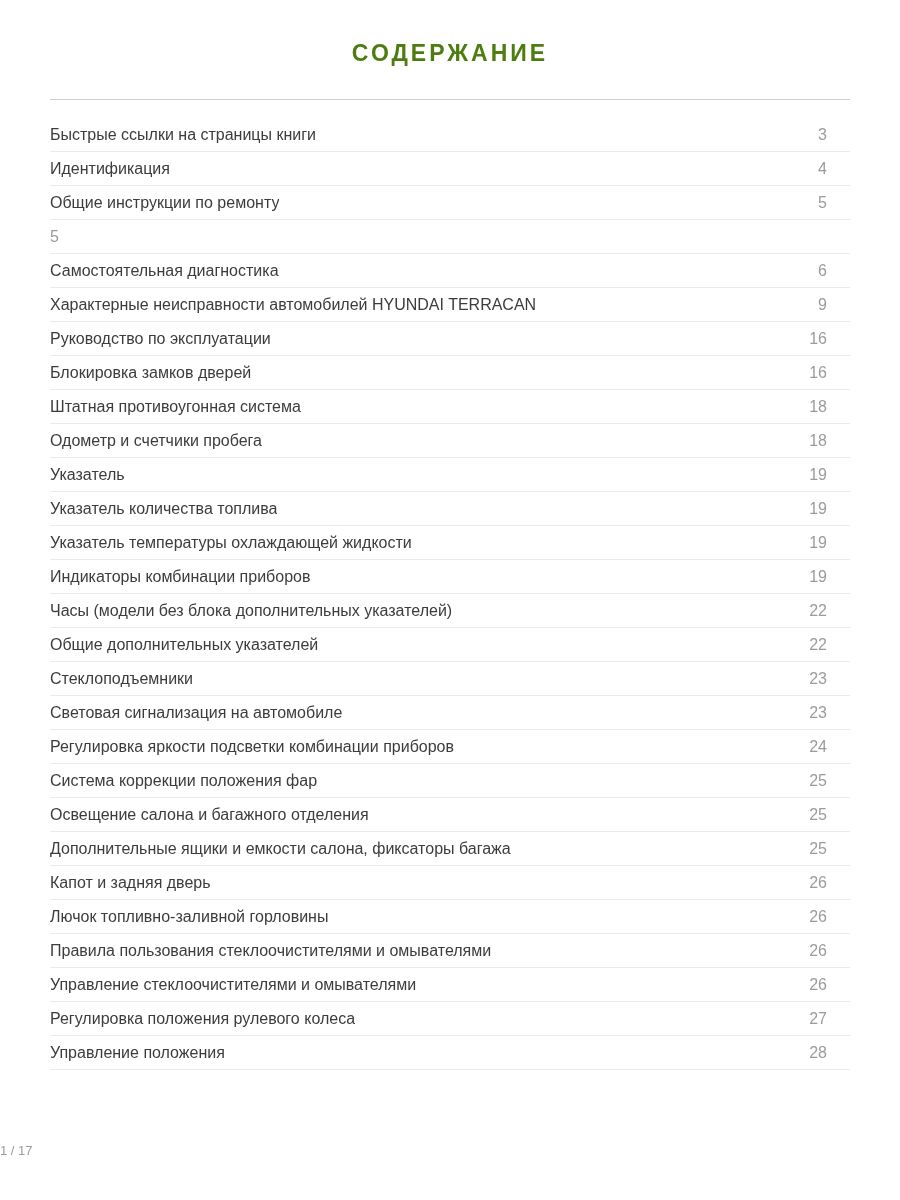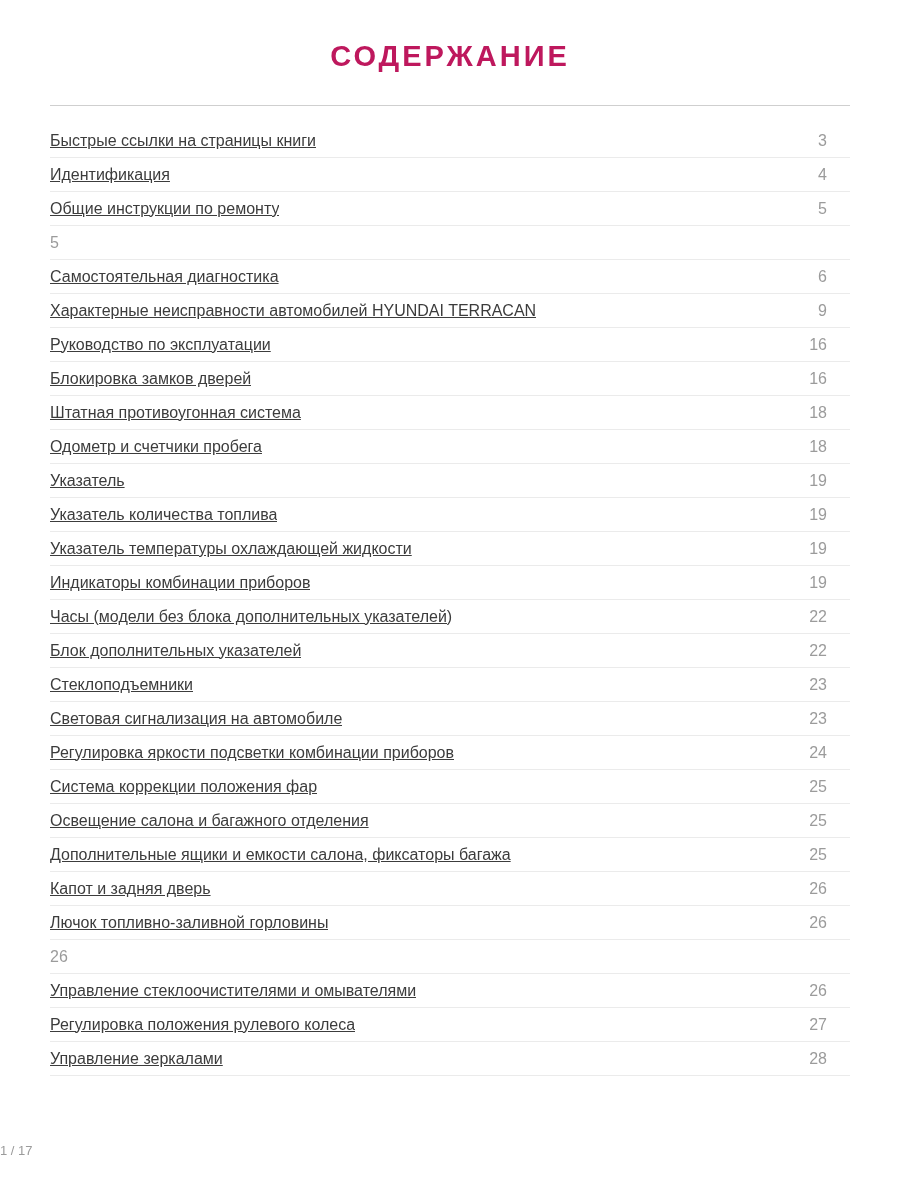--- a/index.html
+++ b/index.html
@@ -12,24 +12,24 @@
   .page {
     position: relative;
     width: 900px;
     height: 1200px;
     background: #ffffff;
     overflow: hidden;
   }
   .doc-title {
     margin-top: 40px;
     text-align: center;
-    font-size: 29px;
+    font-size: 23px;
     font-weight: 700;
     letter-spacing: 3px;
-    color: #be185d;
+    color: #4d7c0f;
   }
   .title-rule {
     margin: 32px 50px 0 50px;
     border: none;
     border-top: 1px solid #cfcfcf;
     height: 0;
   }
   .toc-list {
     margin: 18px 50px 0 50px;
   }
@@ -39,21 +39,20 @@
     justify-content: space-between;
     height: 34px;
     border-bottom: 1px solid #ebebeb;
     cursor: pointer;
   }
   .toc-label {
     font-size: 16px;
     color: #3c3c3c;
     white-space: nowrap;
     overflow: hidden;
-    text-decoration: underline;
   }
   .toc-page {
     font-size: 16px;
     color: #9b9b9b;
     padding-right: 23px;
     flex-shrink: 0;
   }
   .footer {
     position: absolute;
     left: 0;
@@ -139,21 +138,21 @@
     <span class="toc-label">Индикаторы комбинации приборов</span>
     <span class="toc-page">19</span>
   </div>
 
   <div class="toc-row">
     <span class="toc-label">Часы (модели без блока дополнительных указателей)</span>
     <span class="toc-page">22</span>
   </div>
 
   <div class="toc-row">
-    <span class="toc-label">Блок дополнительных указателей</span>
+    <span class="toc-label">Общие дополнительных указателей</span>
     <span class="toc-page">22</span>
   </div>
 
   <div class="toc-row">
     <span class="toc-label">Стеклоподъемники</span>
     <span class="toc-page">23</span>
   </div>
 
   <div class="toc-row">
     <span class="toc-label">Световая сигнализация на автомобиле</span>
@@ -184,33 +183,34 @@
     <span class="toc-label">Капот и задняя дверь</span>
     <span class="toc-page">26</span>
   </div>
 
   <div class="toc-row">
     <span class="toc-label">Лючок топливно-заливной горловины</span>
     <span class="toc-page">26</span>
   </div>
 
   <div class="toc-row">
+    <span class="toc-label">Правила пользования стеклоочистителями и омывателями</span>
     <span class="toc-page">26</span>
   </div>
 
   <div class="toc-row">
     <span class="toc-label">Управление стеклоочистителями и омывателями</span>
     <span class="toc-page">26</span>
   </div>
 
   <div class="toc-row">
     <span class="toc-label">Регулировка положения рулевого колеса</span>
     <span class="toc-page">27</span>
   </div>
 
   <div class="toc-row">
-    <span class="toc-label">Управление зеркалами</span>
+    <span class="toc-label">Управление положения</span>
     <span class="toc-page">28</span>
   </div>
 </div>
 
   <div class="footer">1 / 17</div>
 </div>
 
 </body></html>

